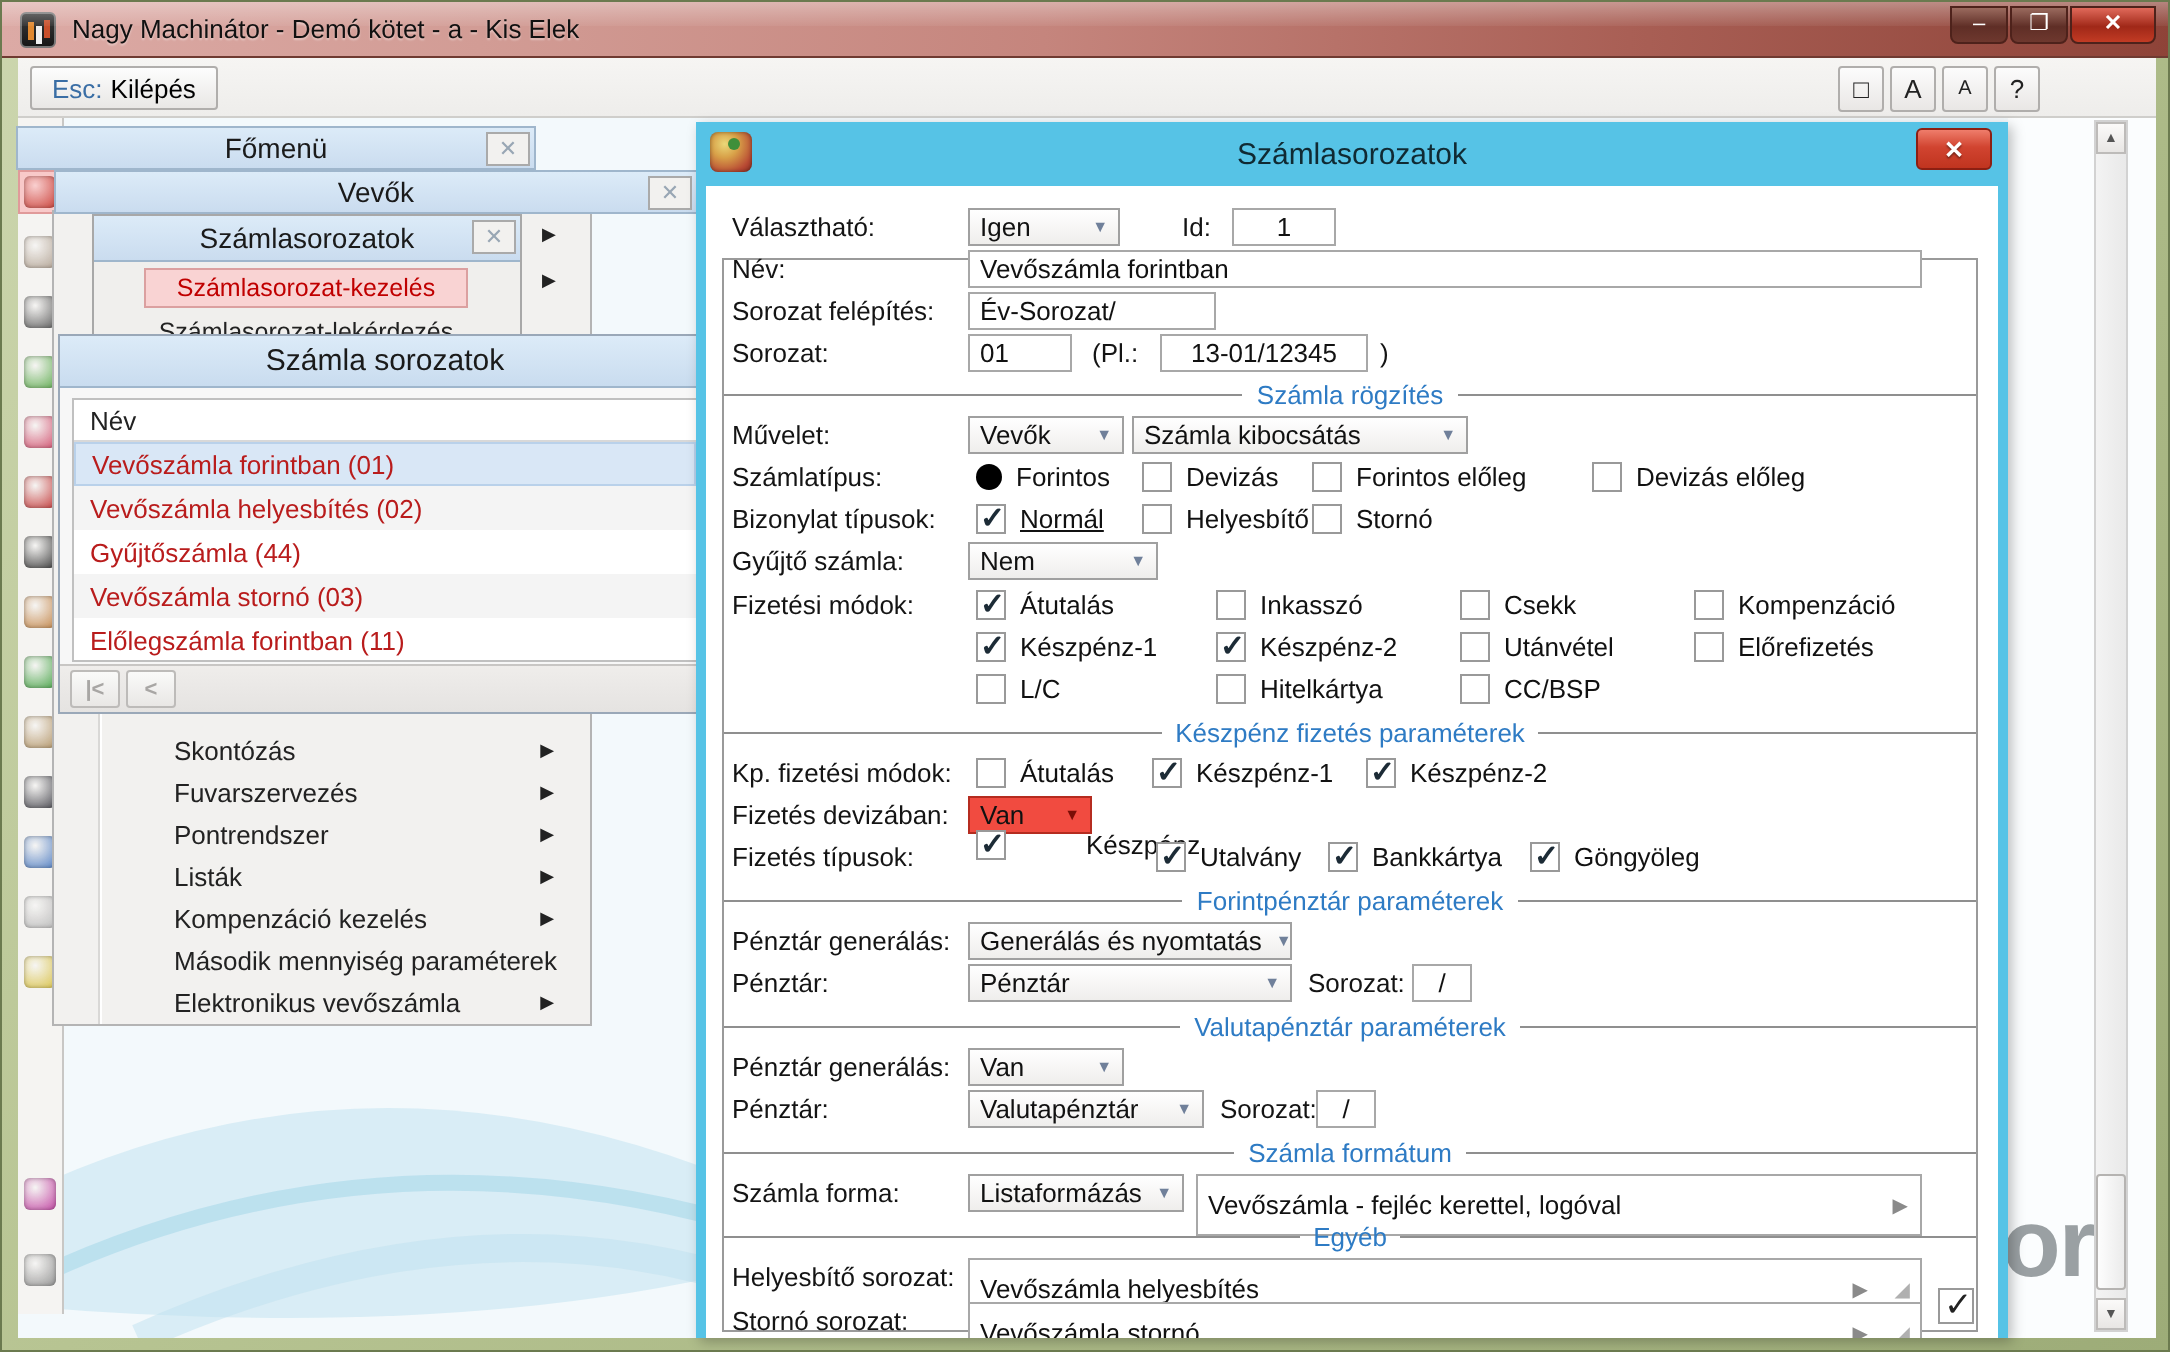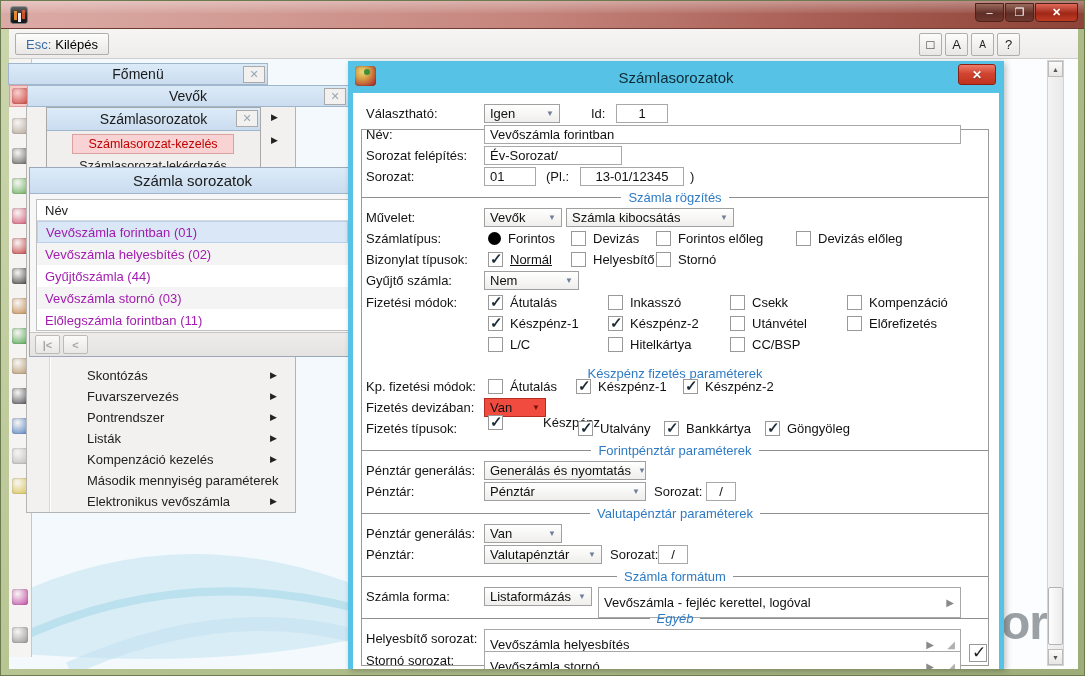--- a/index.html
+++ b/index.html
@@ -58,21 +58,21 @@
     display:flex;align-items:center;justify-content:center;font-size:14px;color:#1a1a1a;}
   .szml-item{position:absolute;left:25px;width:162px;height:20px;display:flex;align-items:center;justify-content:center;font-size:12.5px;color:#222;}
   .szml-item.sel{background:#f9d3d3;border:1px solid #dba0a0;color:#c00000;}
   .float-arrow{position:absolute;font-size:9px;color:#222;z-index:5;}
   
   .list-win{position:absolute;left:28px;top:166px;width:327px;height:190px;background:#f7f7f7;border:1px solid #9aa8b8;z-index:5;}
   .list-title{position:absolute;left:0;top:0;right:0;height:26px;background:linear-gradient(#dcebf8,#c9dcef);border-bottom:1px solid #9fb6cc;
     display:flex;align-items:center;justify-content:center;font-size:15px;color:#1a1a1a;}
   .list-box{position:absolute;left:6px;top:31px;width:313px;height:132px;background:#fff;border:1px solid #c0c0c0;}
   .list-header{height:21px;display:flex;align-items:center;padding-left:8px;font-size:13px;color:#222;border-bottom:1px solid #d8d8d8;}
-  .lrow{height:22px;display:flex;align-items:center;padding-left:8px;font-size:13px;color:#a21caf;}
+  .lrow{height:22px;display:flex;align-items:center;padding-left:8px;font-size:13px;color:#b91c1c;}
   .lrow:nth-child(odd){background:#f4f4f4;}
   .lrow.sel{background:#d9e7f6;border:1px solid #b9d1ea;height:22px;}
   .list-nav{position:absolute;left:0;bottom:0;right:0;height:24px;background:linear-gradient(#efedeb,#e5e3e1);border-top:1px solid #c8c6c4;display:flex;align-items:center;gap:3px;padding-left:5px;}
   .nav-btn{width:25px;height:19px;border:1px solid #bdbbb9;border-radius:2px;background:linear-gradient(#fafaf9,#e9e7e5);
     color:#a8a6a4;font-size:11px;font-weight:bold;display:flex;align-items:center;justify-content:center;}
   
   .dialog{position:absolute;left:347px;top:60px;width:656px;height:608px;background:#56c3e6;z-index:6;overflow:hidden;box-shadow:2px 2px 6px rgba(0,0,0,.25);}
   .dlg-title{position:absolute;left:0;top:0;right:0;height:32px;display:flex;align-items:center;justify-content:center;font-size:15px;color:#102a33;}
   .dlg-icon{position:absolute;left:7px;top:5px;width:21px;height:20px;border-radius:4px;
     background:radial-gradient(circle at 35% 30%,#ead878 0%,#d8a048 35%,#b84a34 75%,#8e2c20 100%);box-shadow:inset 0 0 2px rgba(0,0,0,.4);}
@@ -109,20 +109,21 @@
   .confirm-cb::after{content:"✓";position:absolute;left:2px;top:-3px;font-size:17px;color:#222;}
   .swirl{position:absolute;pointer-events:none;}
 </style>
 </head>
 <body>
 
 <div class="frame">
 
   <div class="titlebar">
     <div class="app-icon"></div>
+    <span class="title-text">Nagy Machinátor - Demó kötet - a - Kis Elek</span>
     <div class="winbtns">
       <div class="winbtn">–</div>
       <div class="winbtn">❐</div>
       <div class="winbtn close">✕</div>
     </div>
   </div>
 
   <div class="toolbar">
     <div class="esc-btn">
       <span class="esc-key">Esc:</span>
@@ -264,21 +265,21 @@
       <span>Igen</span>
       <span class="arr">▼</span>
     </div>
     <div class="flabel" style="left:243px;top:43px;">Id:</div>
     <div class="inp center" style="left:268px;top:43px;width:52px;">1</div>
 
     <div class="flabel" style="left:18px;top:64px;">Név:</div>
     <div class="inp" style="left:136px;top:64px;width:477px;">Vevőszámla forintban</div>
 
     <div class="flabel" style="left:18px;top:85px;">Sorozat felépítés:</div>
-    <div class="inp" style="left:136px;top:85px;width:138px;">Év-Sorozat/</div>
+    <div class="inp" style="left:136px;top:85px;width:124px;">Év-Sorozat/</div>
 
     <div class="flabel" style="left:18px;top:106px;">Sorozat:</div>
     <div class="inp" style="left:136px;top:106px;width:52px;">01</div>
     <div class="flabel" style="left:198px;top:106px;">(Pl.:</div>
     <div class="inp center" style="left:232px;top:106px;width:104px;">13-01/12345</div>
     <div class="flabel" style="left:342px;top:106px;">)</div>
 
     <div class="sep" style="top:128px;">
       <span class="ln"></span>
         <span class="tx">Számla rögzítés</span>
@@ -372,21 +373,21 @@
     </div>
     <div class="cb" style="left:260px;top:274px;">
       <span class="bx"></span>
         <span>Hitelkártya</span>
     </div>
     <div class="cb" style="left:382px;top:274px;">
       <span class="bx"></span>
         <span>CC/BSP</span>
     </div>
 
-    <div class="sep" style="top:297px;flex-direction:column;">
+    <div class="sep" style="top:297px;">
       <span class="ln"></span>
         <span class="tx">Készpénz fizetés paraméterek</span>
         <span class="ln"></span>
     </div>
 
     <div class="flabel" style="left:18px;top:316px;">Kp. fizetési módok:</div>
     <div class="cb" style="left:140px;top:316px;">
       <span class="bx"></span>
         <span>Átutalás</span>
     </div>
@@ -472,21 +473,21 @@
     <div class="flabel" style="left:18px;top:526px;">Számla forma:</div>
     <div class="combo" style="left:136px;top:526px;width:108px;">
       <span>Listaformázás</span>
       <span class="arr">▼</span>
     </div>
     <div class="pick" style="left:250px;top:526px;width:363px;">
       <span>Vevőszámla - fejléc kerettel, logóval</span>
       <span class="parr edge">▶</span>
     </div>
 
-    <div class="sep" style="top:549px;font-style:italic;">
+    <div class="sep" style="top:549px;">
       <span class="ln"></span>
         <span class="tx">Egyéb</span>
         <span class="ln"></span>
     </div>
 
     <div class="flabel" style="left:18px;top:568px;">Helyesbítő sorozat:</div>
     <div class="pick" style="left:136px;top:568px;width:477px;">
       <span>Vevőszámla helyesbítés</span>
       <span class="parr">▶</span>
       <span class="rsz">◢</span>

